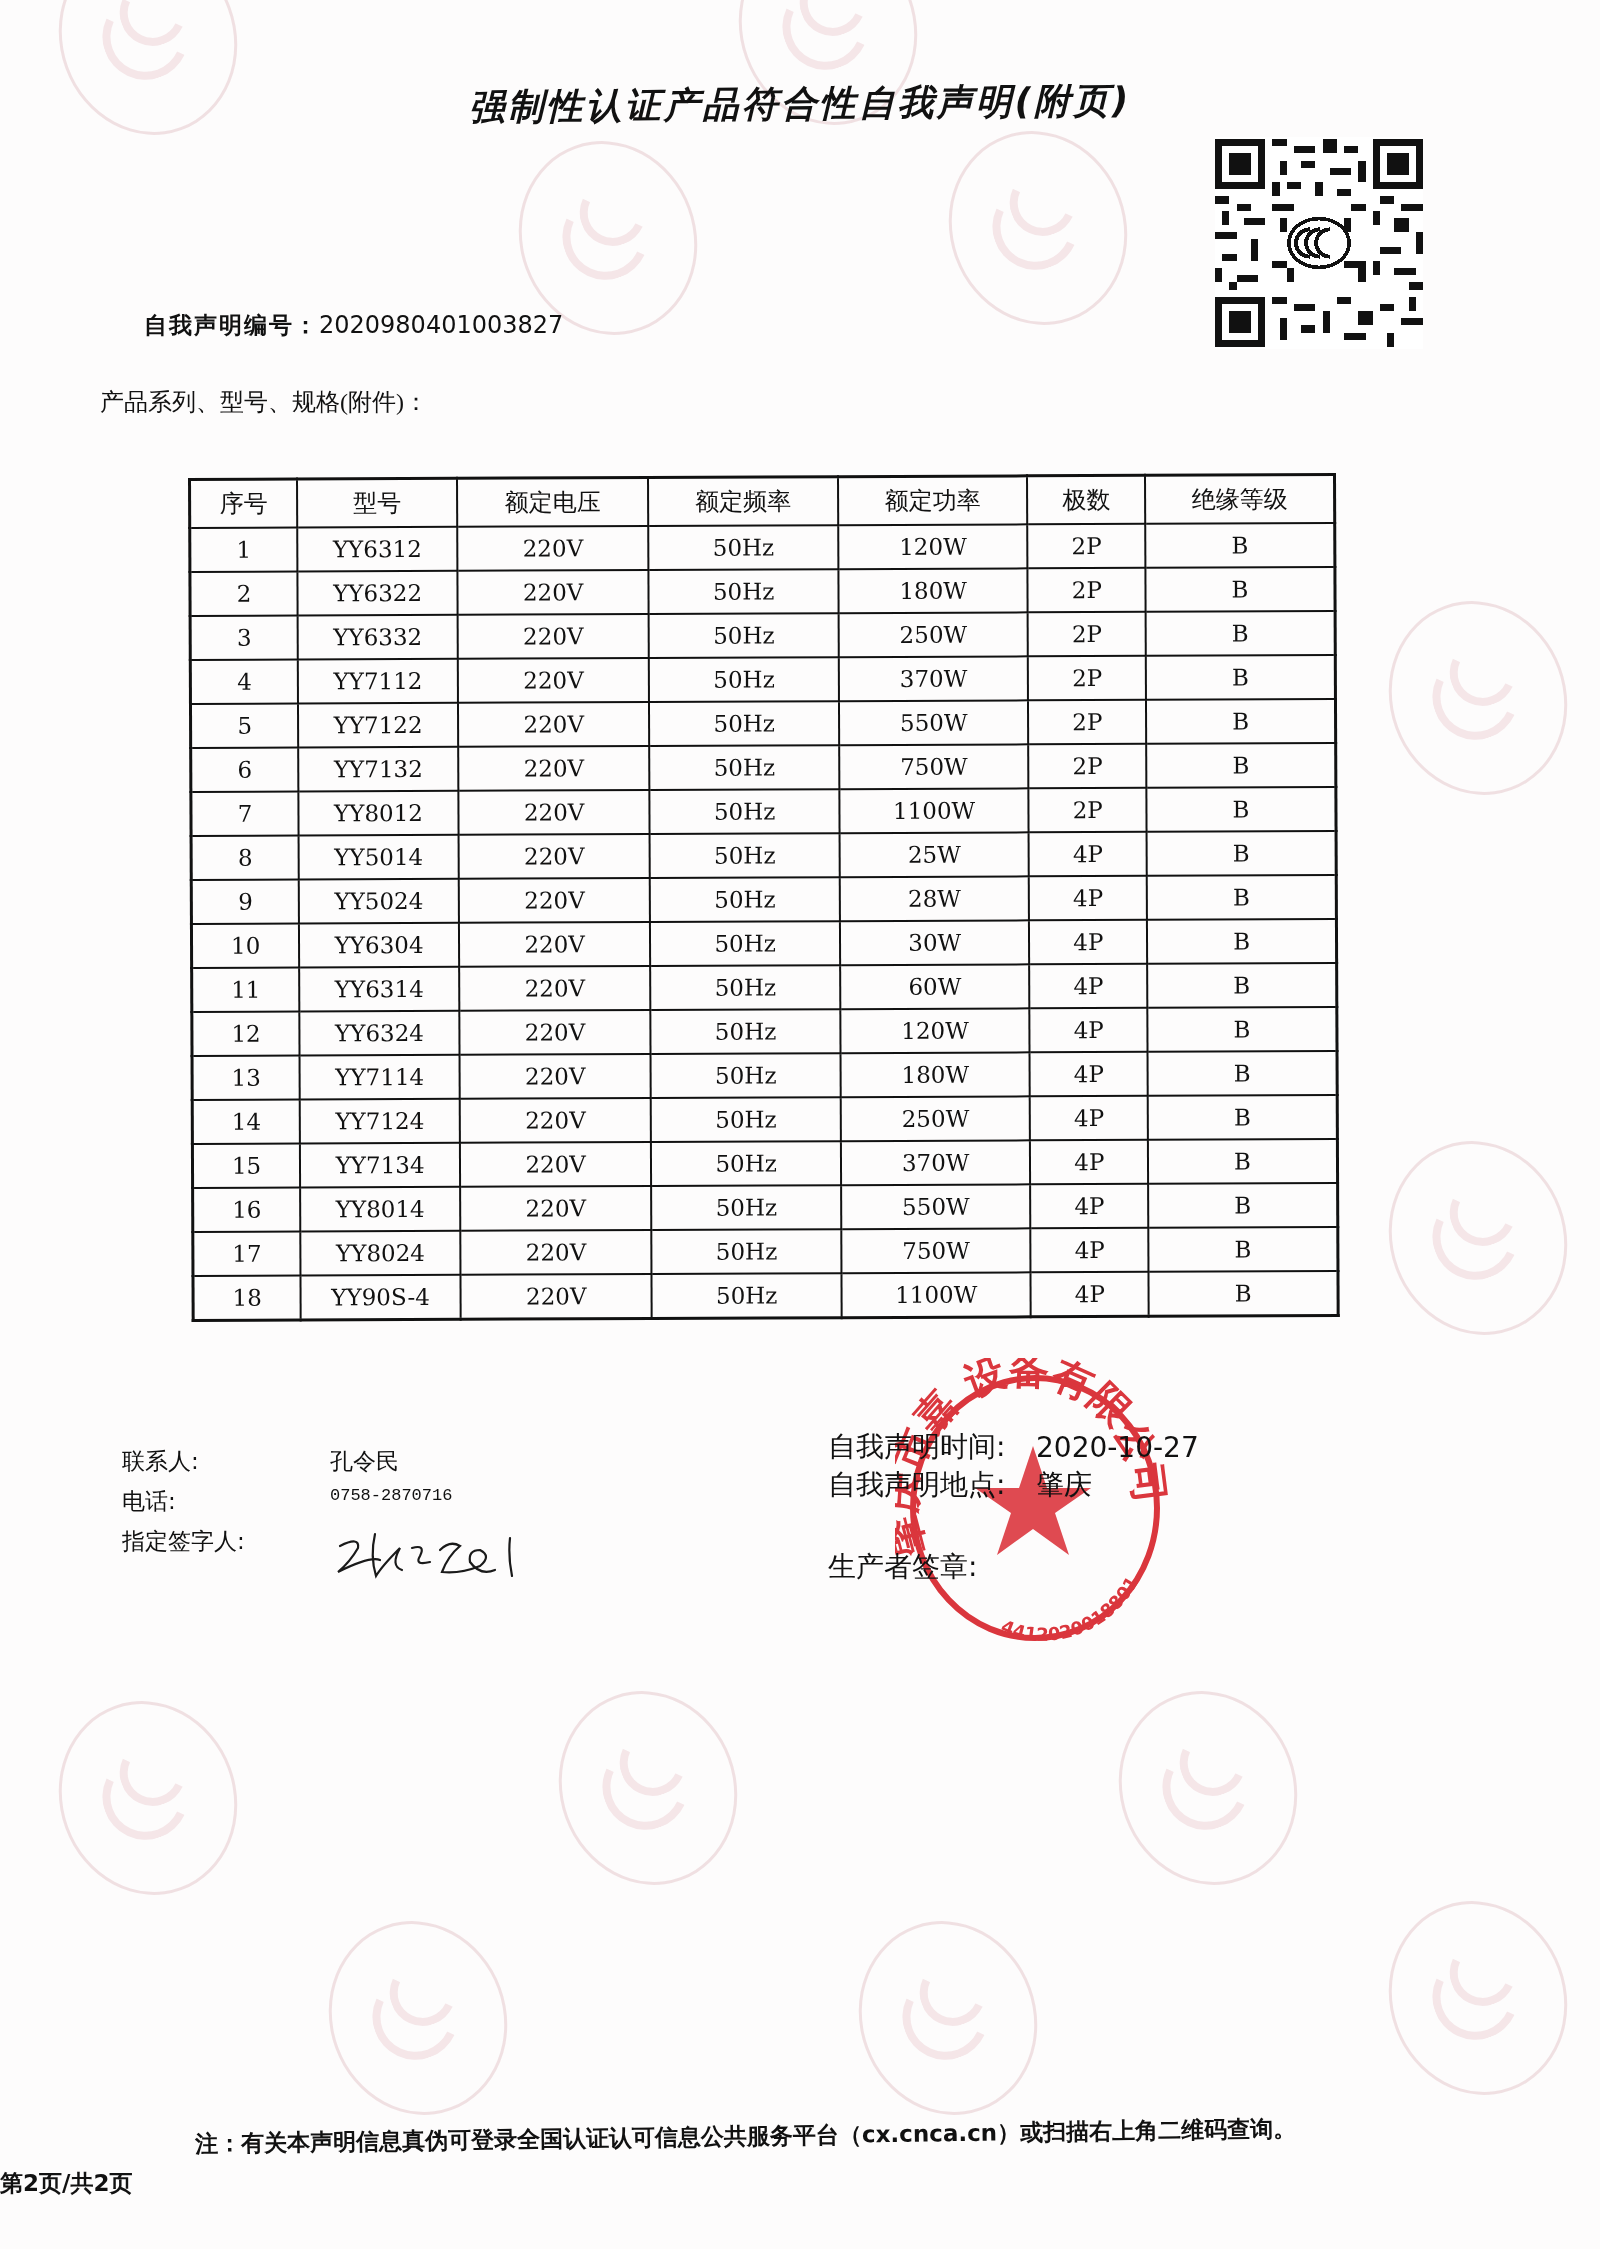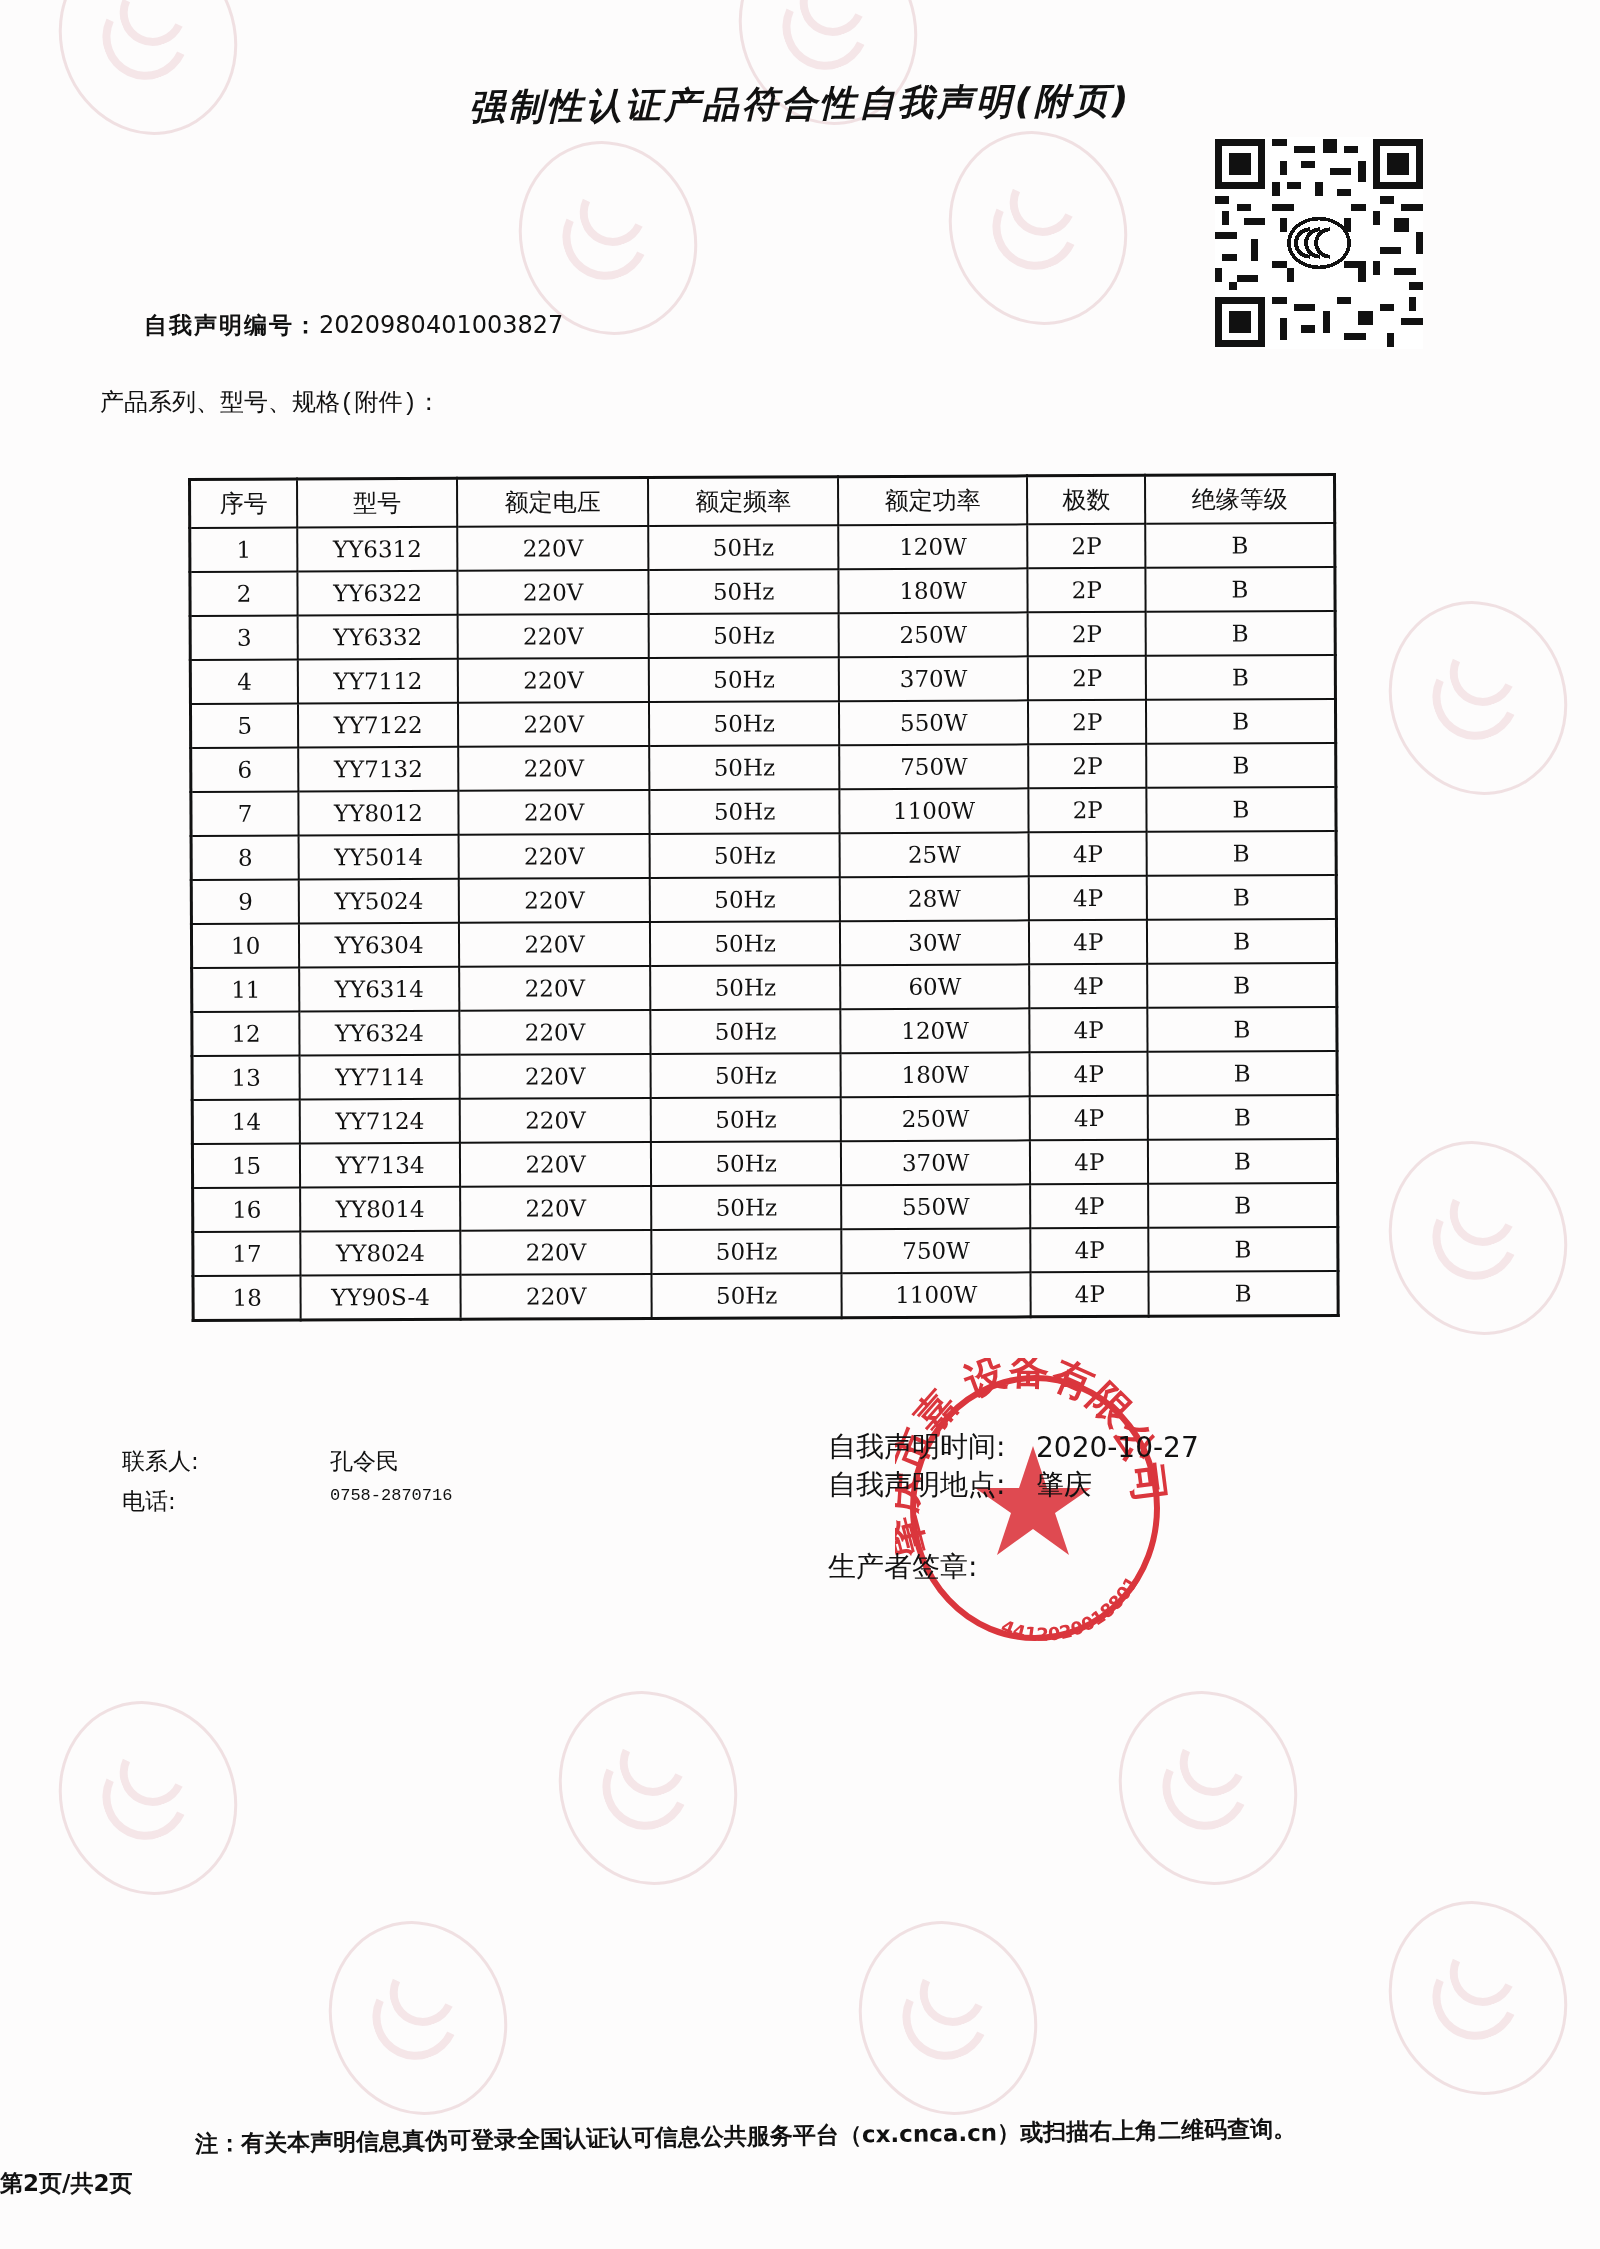--- a/index.html
+++ b/index.html
@@ -35,21 +35,21 @@
   .qr svg { width: 100%; height: 100%; display: block; }
 
   .decl-no {
     position: absolute; left: 100px; top: 310px;
     font-family: "DejaVu Sans", sans-serif; font-size: 23px; font-weight: bold; margin-left: 44px;
   }
   .decl-no .label { letter-spacing: 2px; }
   .decl-no .value { font-weight: normal; font-size: 24px; }
   .series-label {
     position: absolute; left: 100px; top: 386px;
-    font-family: Liberation Mono, monospace; font-size: 24px; text-align: center;
+    font-family: Liberation Serif, serif; font-size: 24px; text-align: center;
   }
 
   table.spec {
     position: absolute; left: 188px; top: 478px; width: 1148px;
     border-collapse: collapse; transform: rotate(-0.25deg); transform-origin: left top;
     background: transparent;
   }
   table.spec th, table.spec td {
     border: 2px solid #111; text-align: center; padding: 0; height: 42px;
     font-size: 23px; font-weight: normal;
@@ -384,20 +384,32 @@
 
 <div class="contacts">
   <div class="row">
     <span class="lbl">联系人:</span>
     <span style="font-family:Liberation Sans, sans-serif">孔令民</span>
   </div>
   <div class="row">
     <span class="lbl">电话:</span>
     <span class="val">0758-2870716</span>
   </div>
+  <div class="row">
+    <span class="lbl">指定签字人:</span>
+    <svg class="signature" viewBox="0 0 200 60">
+      <g fill="none" stroke="#1a1a1a" stroke-width="2.2" stroke-linecap="round">
+        <path d="M10 20 Q30 10 28 22 Q20 36 8 46 Q40 30 50 34"></path>
+        <path d="M45 8 Q40 30 46 50 Q52 40 70 22 Q60 40 72 44"></path>
+        <path d="M82 22 Q96 18 90 30 Q84 40 100 36"></path>
+        <path d="M110 24 Q120 14 130 20 Q118 30 112 46 Q130 48 150 40 Q162 30 150 24 Q138 24 140 36 Q150 50 165 44"></path>
+        <path d="M180 12 Q178 30 182 50"></path>
+      </g>
+    </svg>
+  </div>
 </div>
 
 <svg class="stamp" viewBox="0 0 275 300">
   <defs>
     <path id="arcTop" d="M40 210 A110 118 0 1 1 238 170"></path>
     <path id="arcBot" d="M95 268 A110 118 0 0 0 250 120"></path>
   </defs>
   <ellipse cx="140" cy="150" rx="122" ry="130" fill="none" stroke="#d8262d" stroke-width="6"></ellipse>
   <polygon points="138,88 152,130 196,130 160,155 174,197 138,171 102,197 116,155 80,130 124,130" fill="#d8262d" opacity="0.9"></polygon>
   <text font-family="DejaVu Sans, sans-serif" font-size="40" font-weight="bold" fill="#d8262d">

